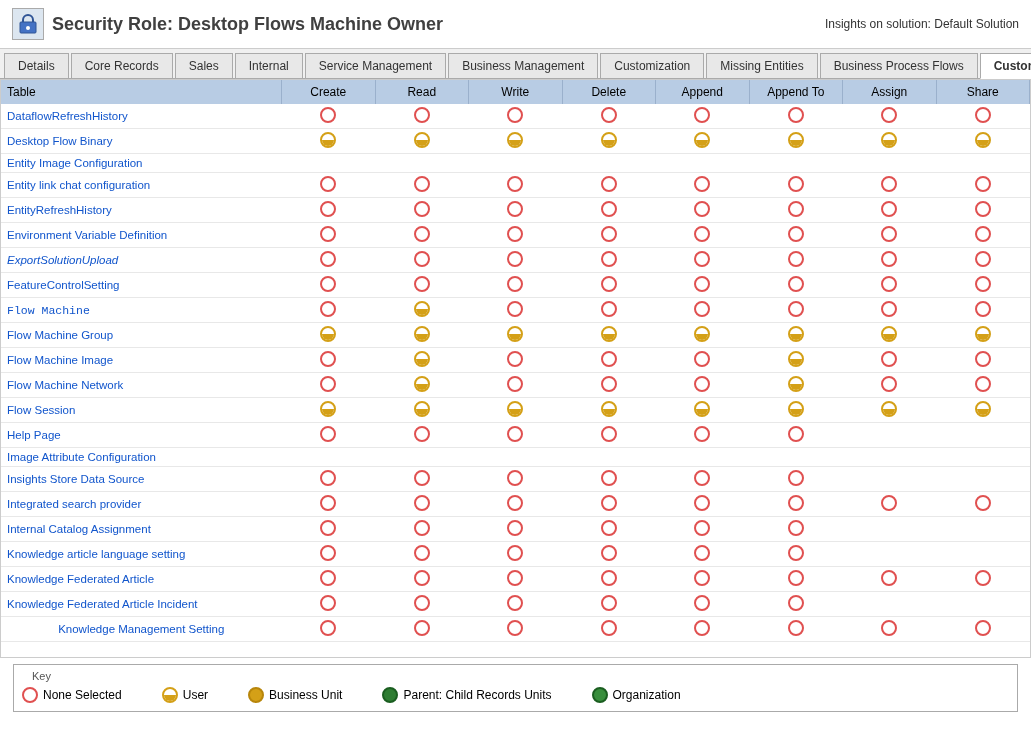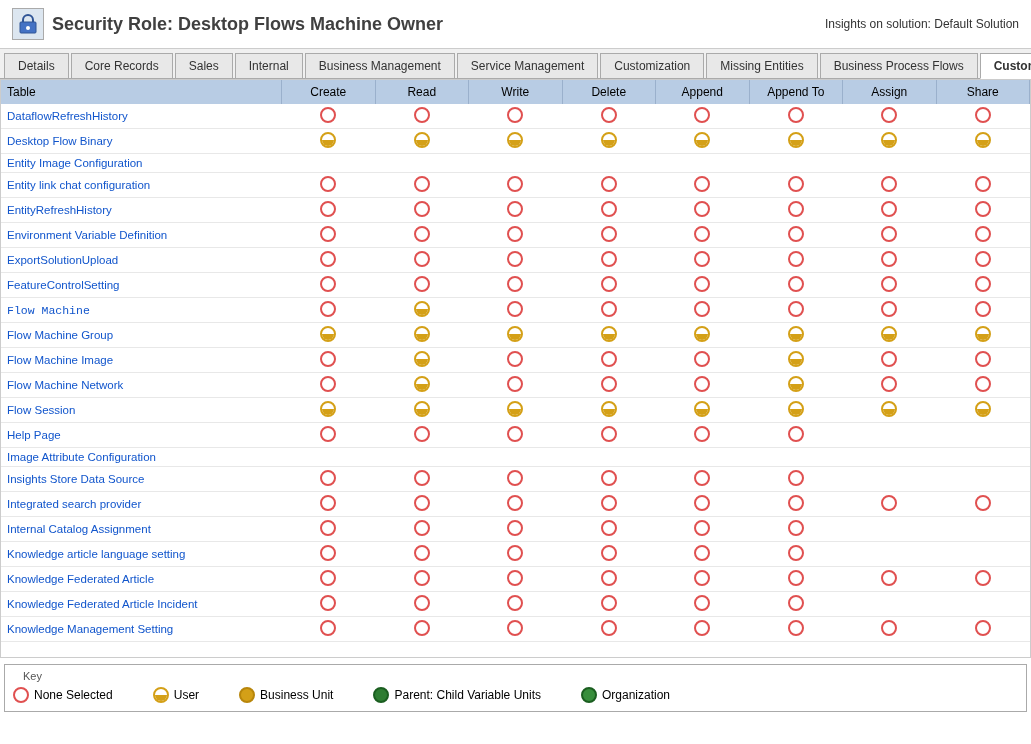--- a/index.html
+++ b/index.html
@@ -30,21 +30,21 @@
     tbody td:first-child { color: #1155cc; }
     tbody td:not(:first-child) { text-align: center; }
     
     .circle-none { display: inline-block; width: 16px; height: 16px; border-radius: 50%; border: 2px solid #e05050; background: #fff; }
     .circle-user { display: inline-block; width: 16px; height: 16px; border-radius: 50%; border: 2px solid #d4a017; background: #fff; position: relative; overflow: hidden; }
     .circle-user::after { content: ''; position: absolute; bottom: 0; left: 0; right: 0; height: 50%; background: #d4a017; }
     .circle-bu { display: inline-block; width: 16px; height: 16px; border-radius: 50%; background: #d4a017; border: 2px solid #b8860b; }
     .circle-parent { display: inline-block; width: 16px; height: 16px; border-radius: 50%; background: #2e7d32; border: 2px solid #1b5e20; }
     .circle-org { display: inline-block; width: 16px; height: 16px; border-radius: 50%; background: #388e3c; border: 2px solid #1b5e20; }
     
-    #key-section { border: 1px solid #aaa; margin: 6px 4px; padding: 4px 8px 8px 8px; }
+    #key-section { border: 1px solid #aaa; margin: 6px 13px; padding: 4px 8px 8px 8px; }
     #key-title { font-size: 11px; color: #555; background: #fff; display: inline-block; margin-top: -10px; margin-left: 6px; padding: 0 4px; }
     #key-items { display: flex; gap: 40px; align-items: center; padding-top: 4px; flex-wrap: wrap; }
     .key-item { display: flex; align-items: center; gap: 5px; font-size: 12px; }
 
     
     #table-container::-webkit-scrollbar { width: 12px; }
     #table-container::-webkit-scrollbar-track { background: #f0f0f0; border: 1px solid #ddd; }
     #table-container::-webkit-scrollbar-thumb { background: #aaa; border: 1px solid #999; }
   </style>
 </head>
@@ -62,22 +62,22 @@
     <div id="title">Security Role: Desktop Flows Machine Owner</div>
   </div>
   <div id="working-on">Insights on solution: Default Solution</div>
 </div>
 
 <div id="tabs">
 <div class="tab">Details</div>
     <div class="tab">Core Records</div>
     <div class="tab">Sales</div>
     <div class="tab">Internal</div>
+    <div class="tab">Service Management</div>
     <div class="tab">Business Management</div>
-    <div class="tab">Service Management</div>
     <div class="tab">Customization</div>
     <div class="tab">Missing Entities</div>
     <div class="tab">Business Process Flows</div>
     <div class="tab active">Custom Entities</div>
   </div>
 
 <div id="main">
   <div id="table-container">
     <table>
       <thead>
@@ -154,21 +154,21 @@
             <td><span class="circle-none"></span></td>
             <td><span class="circle-none"></span></td>
             <td><span class="circle-none"></span></td>
             <td><span class="circle-none"></span></td>
             <td><span class="circle-none"></span></td>
             <td><span class="circle-none"></span></td>
             <td><span class="circle-none"></span></td>
             <td><span class="circle-none"></span></td>
           </tr>
           <tr>
-            <td style="color: rgb(17, 85, 204);">ExportSolutionUpload</td>
+            <td style="color: rgb(17, 85, 204); font-style: italic;">ExportSolutionUpload</td>
             <td><span class="circle-none"></span></td>
             <td><span class="circle-none"></span></td>
             <td><span class="circle-none"></span></td>
             <td><span class="circle-none"></span></td>
             <td><span class="circle-none"></span></td>
             <td><span class="circle-none"></span></td>
             <td><span class="circle-none"></span></td>
             <td><span class="circle-none"></span></td>
           </tr>
           <tr>
@@ -319,21 +319,21 @@
             <td><span class="circle-none"></span></td>
             <td><span class="circle-none"></span></td>
             <td><span class="circle-none"></span></td>
             <td><span class="circle-none"></span></td>
             <td><span class="circle-none"></span></td>
             <td><span class="circle-none"></span></td>
             <td></td>
             <td></td>
           </tr>
           <tr>
-            <td style="color: rgb(17, 85, 204);">Knowledge Management Setting</td>
+            <td style="color: rgb(17, 85, 204); text-align: center;">Knowledge Management Setting</td>
             <td><span class="circle-none"></span></td>
             <td><span class="circle-none"></span></td>
             <td><span class="circle-none"></span></td>
             <td><span class="circle-none"></span></td>
             <td><span class="circle-none"></span></td>
             <td><span class="circle-none"></span></td>
             <td><span class="circle-none"></span></td>
             <td><span class="circle-none"></span></td>
           </tr>
         </tbody>
@@ -350,21 +350,21 @@
         <div class="key-item">
           <span class="circle-user"></span>
           <span>User</span>
         </div>
         <div class="key-item">
           <span class="circle-bu"></span>
           <span>Business Unit</span>
         </div>
         <div class="key-item">
           <span class="circle-parent"></span>
-          <span>Parent: Child Variable Units</span>
+          <span>Parent: Child Records Units</span>
         </div>
         <div class="key-item">
           <span class="circle-org"></span>
           <span>Organization</span>
         </div>
       </div>
   </div>
 </div>
 
 </body></html>

